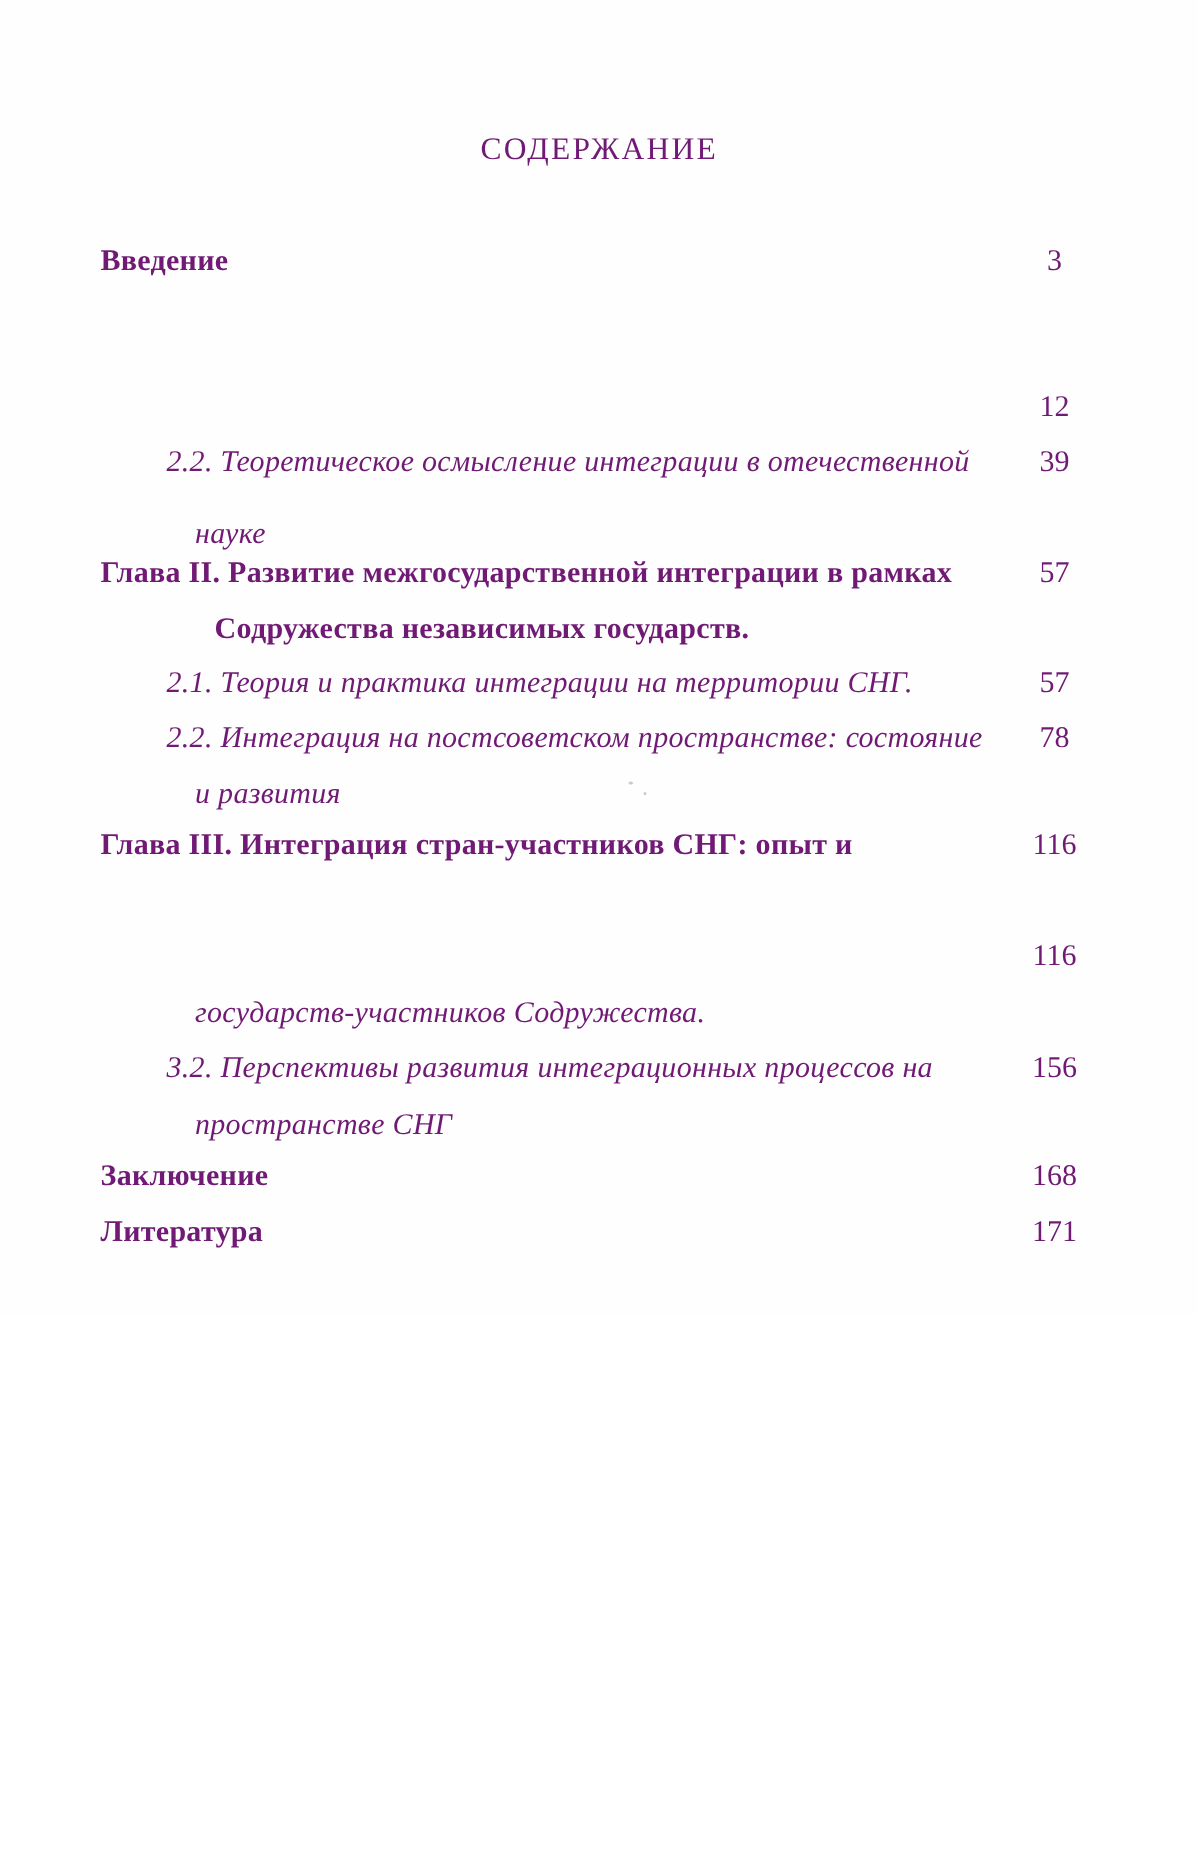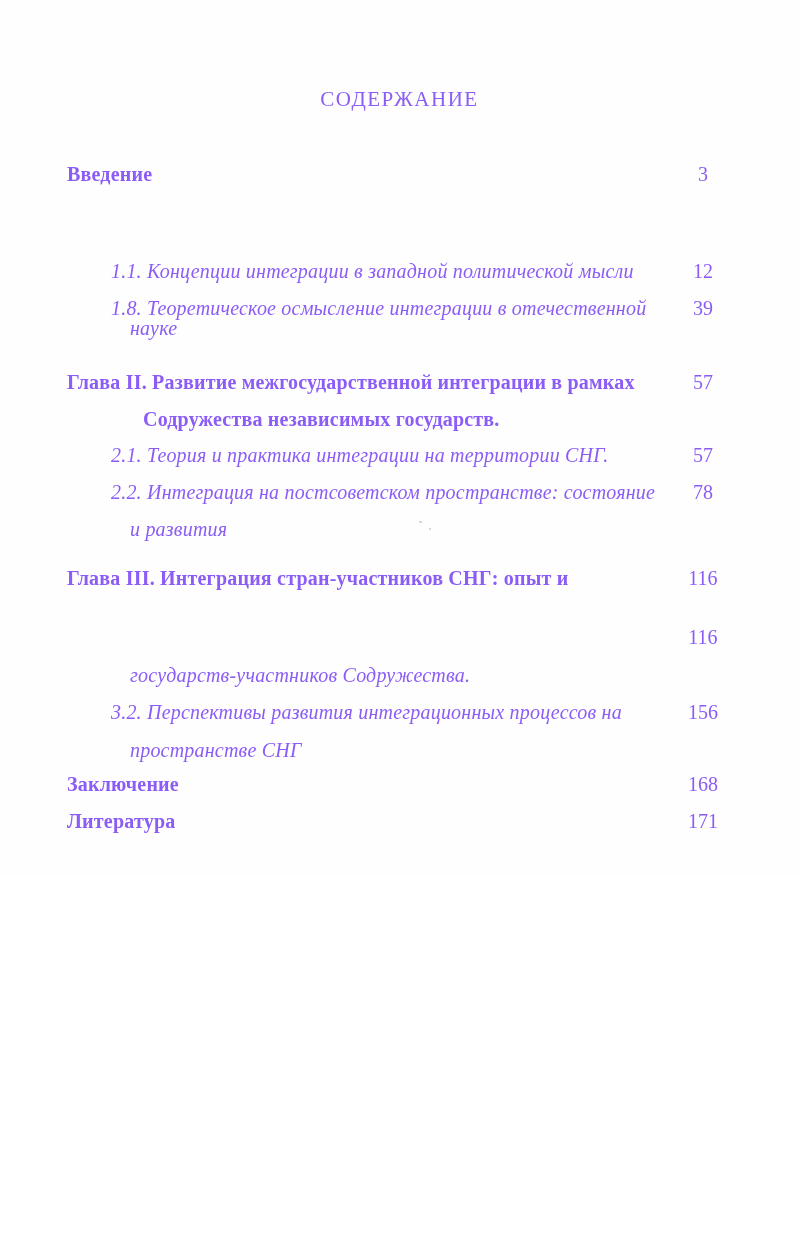--- a/index.html
+++ b/index.html
@@ -8,21 +8,21 @@
     padding: 0;
     background: #ffffff;
   }
   .page {
     position: relative;
     width: 799px;
     height: 876px;
     background: #fefefe;
     overflow: hidden;
     font-family: "Liberation Serif", "DejaVu Serif", serif;
-    color: #8b5cf6;
+    color: #701a75;
   }
   .title {
     position: absolute;
     top: 87px;
     left: 0;
     width: 799px;
     margin: 0;
     text-align: center;
     font-size: 21px;
     font-weight: 400;
@@ -73,30 +73,29 @@
   <h1 class="title">СОДЕРЖАНИЕ</h1>
 
   <div class="row bold" style="top:162px">
     <span class="label m0">Введение</span>
     <span class="pageno">3</span>
   </div>
 
 
 
   <div class="row italic" style="top:259px">
-    <span class="label m1">1.1. Концепции интеграции в западной политической мысли</span>
     <span class="pageno">12</span>
   </div>
 
   <div class="row italic" style="top:296px">
-    <span class="label m1">1.8. Теоретическое осмысление интеграции в отечественной</span>
+    <span class="label m1">2.2. Теоретическое осмысление интеграции в отечественной</span>
     <span class="pageno">39</span>
   </div>
 
-  <div class="row italic" style="top:316px">
+  <div class="row italic" style="top:344px">
     <span class="label m2">науке</span>
   </div>
 
   <div class="row bold" style="top:370px">
     <span class="label m0">Глава II. Развитие межгосударственной интеграции в рамках</span>
     <span class="pageno">57</span>
   </div>
 
   <div class="row bold" style="top:407px">
     <span class="label m3">Содружества независимых государств.</span>
@@ -109,21 +108,21 @@
 
   <div class="row italic" style="top:480px">
     <span class="label m1">2.2. Интеграция на постсоветском пространстве: состояние</span>
     <span class="pageno">78</span>
   </div>
 
   <div class="row italic" style="top:517px">
     <span class="label m2">и развития</span>
   </div>
 
-  <div class="row bold" style="top:566px">
+  <div class="row bold" style="top:551px">
     <span class="label m0">Глава III. Интеграция стран-участников СНГ: опыт и</span>
     <span class="pageno">116</span>
   </div>
 
 
   <div class="row italic" style="top:625px">
     <span class="pageno">116</span>
   </div>
 
   <div class="row italic" style="top:663px">

